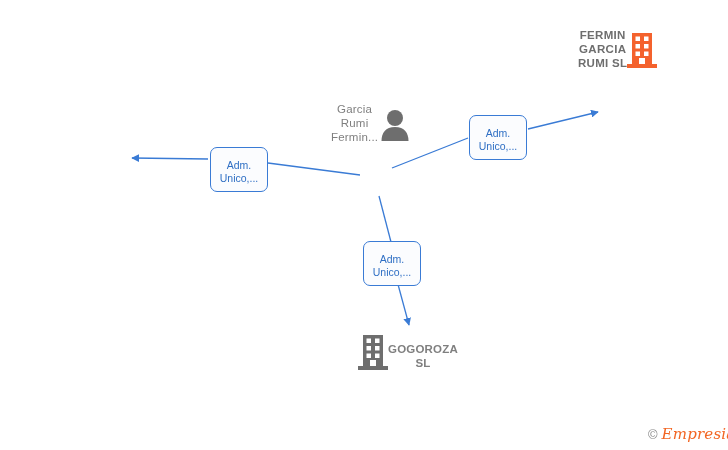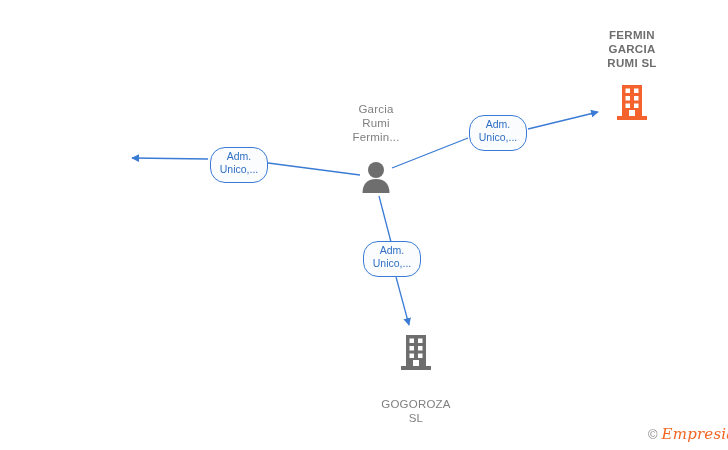--- a/index.html
+++ b/index.html
@@ -24,53 +24,52 @@
   .edges-layer {
     position: absolute;
     left: 0; top: 0;
     width: 728px;
     height: 450px;
     pointer-events: none;
   }
   .node {
     position: absolute;
     display: flex;
-    flex-direction: column;
     align-items: center;
     text-align: center;
-    gap: 13px;
   }
   .node-label {
     color: #7f7f7f;
     font-size: 11.5px;
     line-height: 14px;
     letter-spacing: 0.2px;
     white-space: pre-line;
   }
   .node-label.bold {
     font-weight: bold;
     color: #6e6e6e;
     letter-spacing: 0.3px;
   }
   .node-label.below {
-    margin-top: 14px;
+    margin-top: 8px;
+    font-weight: bold;
   }
   .node-icon {
     line-height: 0;
   }
   .edge-label {
     position: absolute;
     box-sizing: border-box;
     border: 1px solid #3a7bd5;
-    border-radius: 15px;
+    border-radius: 7px;
     background: #fbfcfe;
     color: #2f6fc4;
     font-size: 10.5px;
     line-height: 13px;
-    padding: 2px 6px 6px 6px;
+    padding: 11px 6px 6px 6px;
     text-align: center;
     width: 58px;
     white-space: pre-line;
   }
   .watermark {
     position: absolute;
     display: flex;
     align-items: center;
     gap: 4px;
   }

